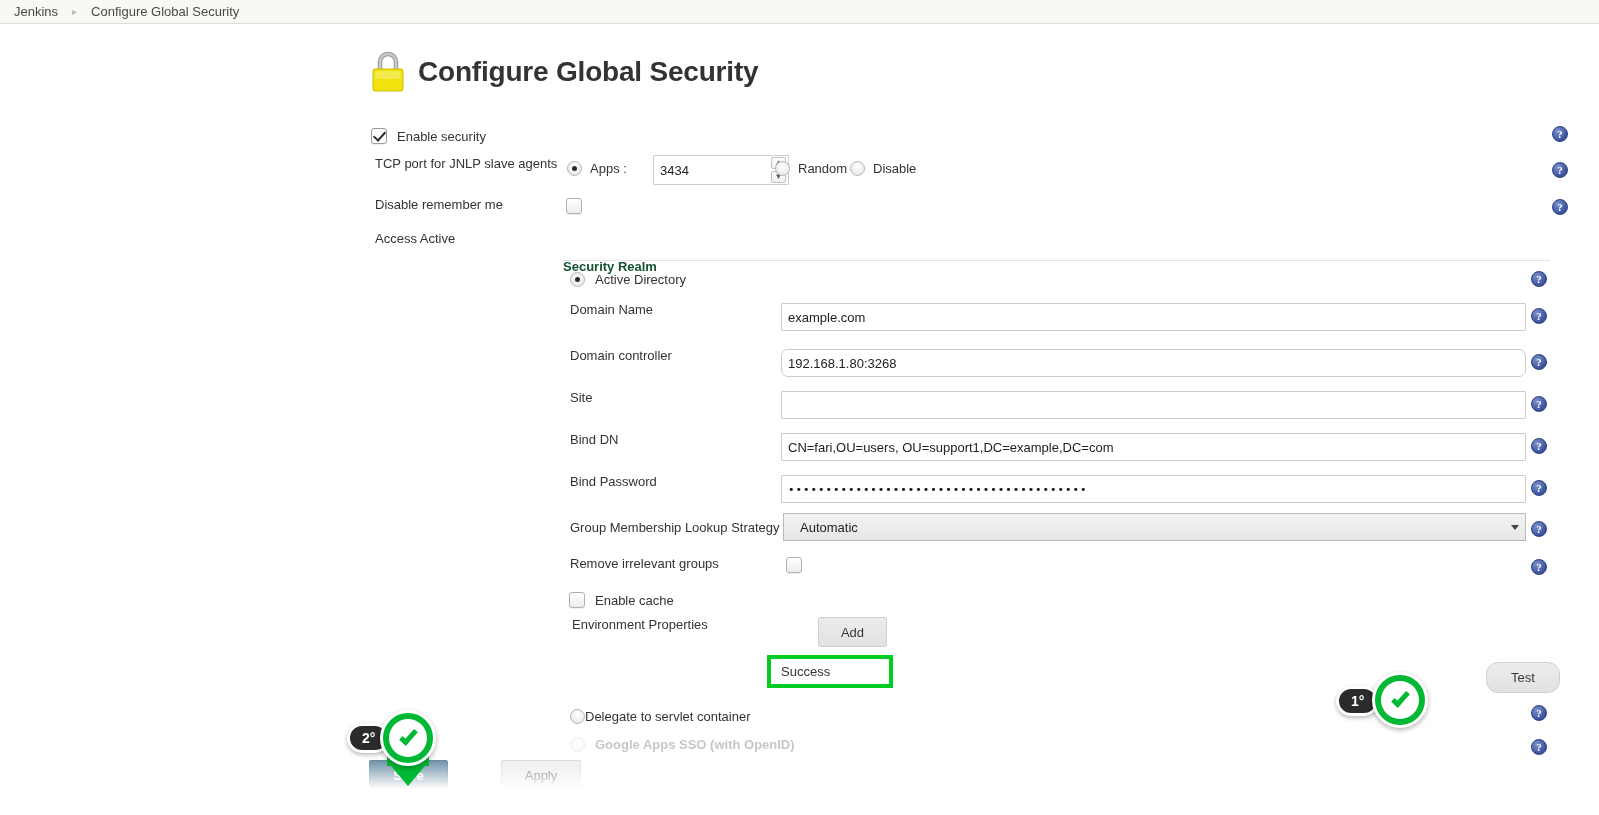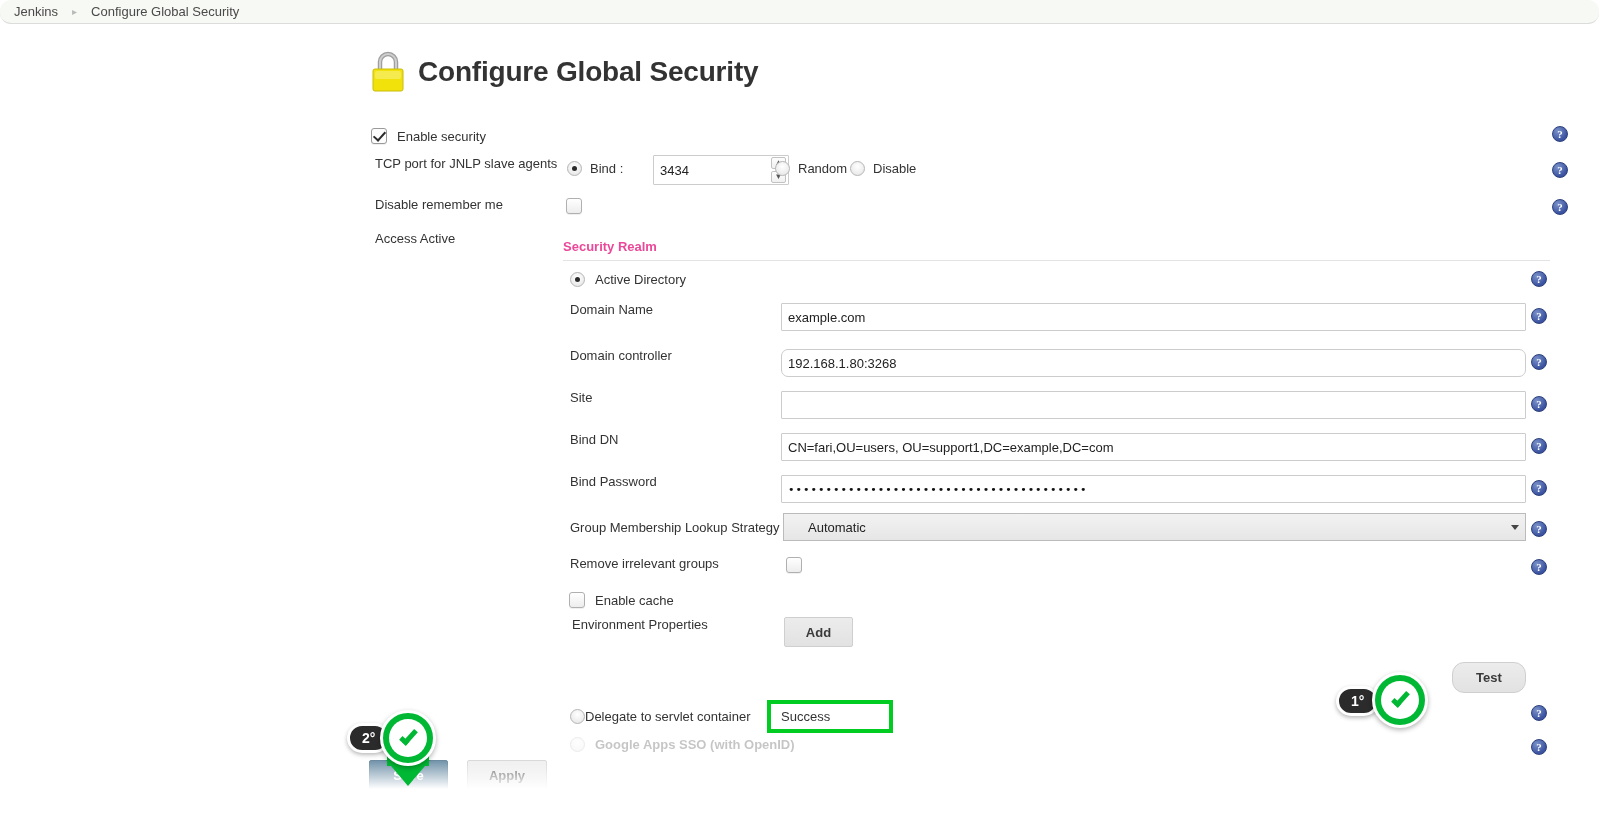--- a/index.html
+++ b/index.html
@@ -16,21 +16,20 @@
 
   
   #breadcrumb-bar {
     height: 24px;
     background: #f7f9f4;
     border-bottom: 1px solid #dcdcdc;
     display: flex;
     align-items: center;
     padding-left: 14px;
     font-size: 13px;
-    border-radius: 11px;
   }
   .crumb { color: #4a4a4a; }
   .crumb.link { color: #4a4a4a; }
   .crumb-sep {
     color: #b9b9b9;
     margin: 0 14px 0 14px;
     font-size: 10px;
   }
 
   
@@ -121,56 +120,57 @@
     font-size: 8px; color:#555; line-height:1;
     border-radius:2px;
   }
 
   
   .sel-box {
     border: 1px solid #bbb;
     background: linear-gradient(#f2f2f2,#e6e6e6);
     height: 28px;
     display:flex; align-items:center;
-    padding-left: 24px;
+    padding-left: 16px;
     font-size: 13px;
     color: #222;
     position: relative;
   }
   .sel-arrow {
     position:absolute; right:6px; top:50%;
     margin-top:-2px;
     width:0;height:0;
     border-left:4px solid transparent;
     border-right:4px solid transparent;
     border-top:5px solid #444;
   }
 
   
   .btn-gray {
     background: linear-gradient(#ececec,#e2e2e2);
     border: 1px solid #cfcfcf;
     color: #3a3a3a;
-    font-weight: bold;
+    font-weight: normal;
     font-size: 13px;
     display:flex; align-items:center; justify-content:center;
     border-radius:2px;
+    margin-left:34px;
   }
   .btn-blue {
     background: #4c7693;
     border: 1px solid #456c87;
     color: #ffffff;
     font-weight: bold;
     font-size: 13px;
     display:flex; align-items:center; justify-content:center;
     border-radius:2px;
   }
 
   
-  .section-title { font-weight: bold; color:#ec4899; font-size:13px; }
+  .section-title { font-weight: bold; color:#14532d; font-size:13px;margin-top:20px; }
   .divider { position:absolute; height:1px; background:#e3e3e3; }
 
   
   .help {
     width: 16px; height: 16px; border-radius:50%;
     background: radial-gradient(circle at 35% 30%, #7b93c9, #3a52a0 70%);
     border: 1px solid #2c3f7d;
     color:#fff; font-size:11px; font-weight:bold;
     display:flex; align-items:center; justify-content:center;
     font-family:"Liberation Serif", serif;
@@ -281,21 +281,21 @@
 <div class="row" style="left:371px; top:128px;">
   <span class="cb checked"></span>
   <span class="lbl" style="margin-left:10px;">Enable security</span>
 </div>
 
 <div class="row" style="left:375px; top:156px;">
   <span class="lbl">TCP port for JNLP slave agents</span>
 </div>
 <div class="row" style="left:567px; top:161px;">
   <span class="rb sel"></span>
-  <span class="lbl" style="margin-left:8px;">Bind :</span>
+  <span class="lbl" style="margin-left:8px;">Apps :</span>
 </div>
 <div class="spin-wrap" style="position:absolute; left:629px; top:155px; width:136px; height:30px;margin-left:24px;">
   <input class="ti" style="width: 136px; height: 30px;" value="3434">
   <span class="spin-btns">
     <span class="spin-btn">▲</span>
     <span class="spin-btn">▼</span>
   </span>
 </div>
 <div class="row" style="left:775px; top:161px;">
   <span class="rb"></span>
@@ -364,21 +364,21 @@
 <div class="row" style="left:569px; top:592px;">
   <span class="cb"></span>
   <span class="lbl" style="margin-left:10px;">Enable cache</span>
 </div>
 
 <div class="row" style="left:572px; top:617px;">
   <span class="lbl">Environment Properties</span>
 </div>
 <div class="btn-gray" style="position:absolute; left:784px; top:617px; width:69px; height:30px;">Add</div>
 
-<div id="success-box" style="left:767px; top:655px; width:126px; height:33px;margin-top:45px;">
+<div id="success-box" style="left:767px; top:655px; width:126px; height:33px;">
   <span>Success</span>
 </div>
 
 <div class="btn-gray" style="position:absolute; left:1452px; top:662px; width:74px; height:31px;border-radius:12px;">Test</div>
 
 <div class="row" style="left:570px; top:709px;">
   <span class="rb"></span>
   <span class="lbl" style="">Delegate to servlet container</span>
 </div>
 

